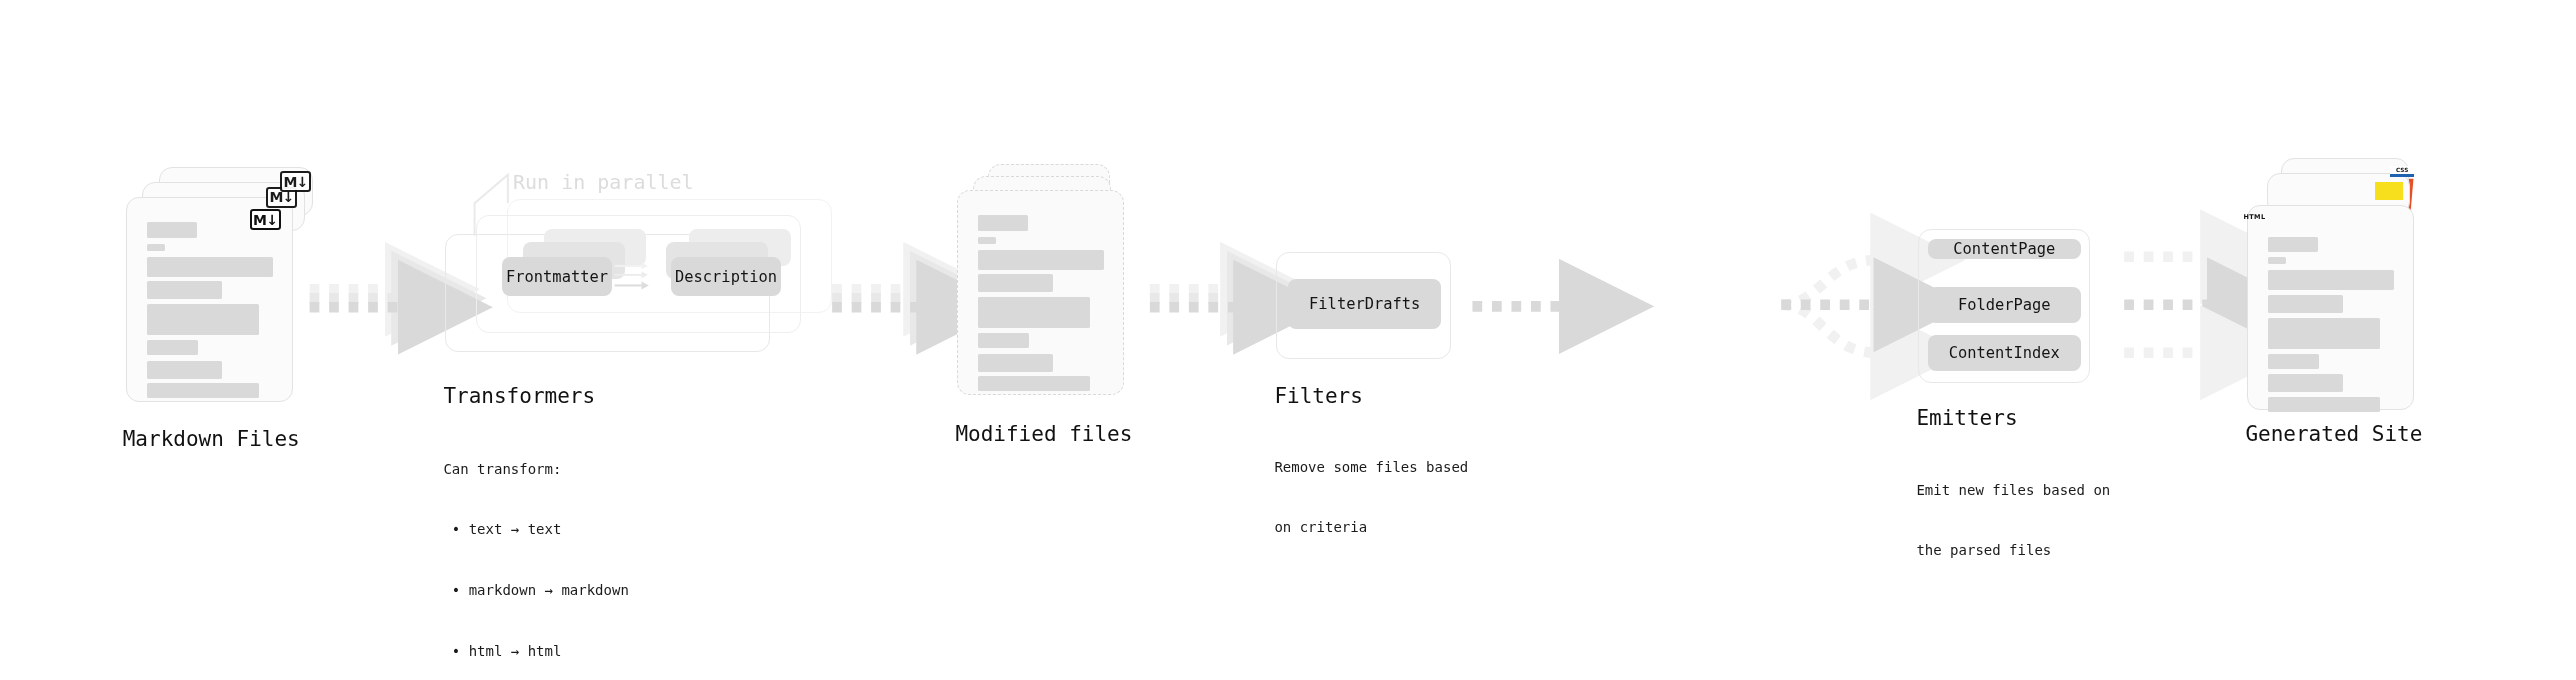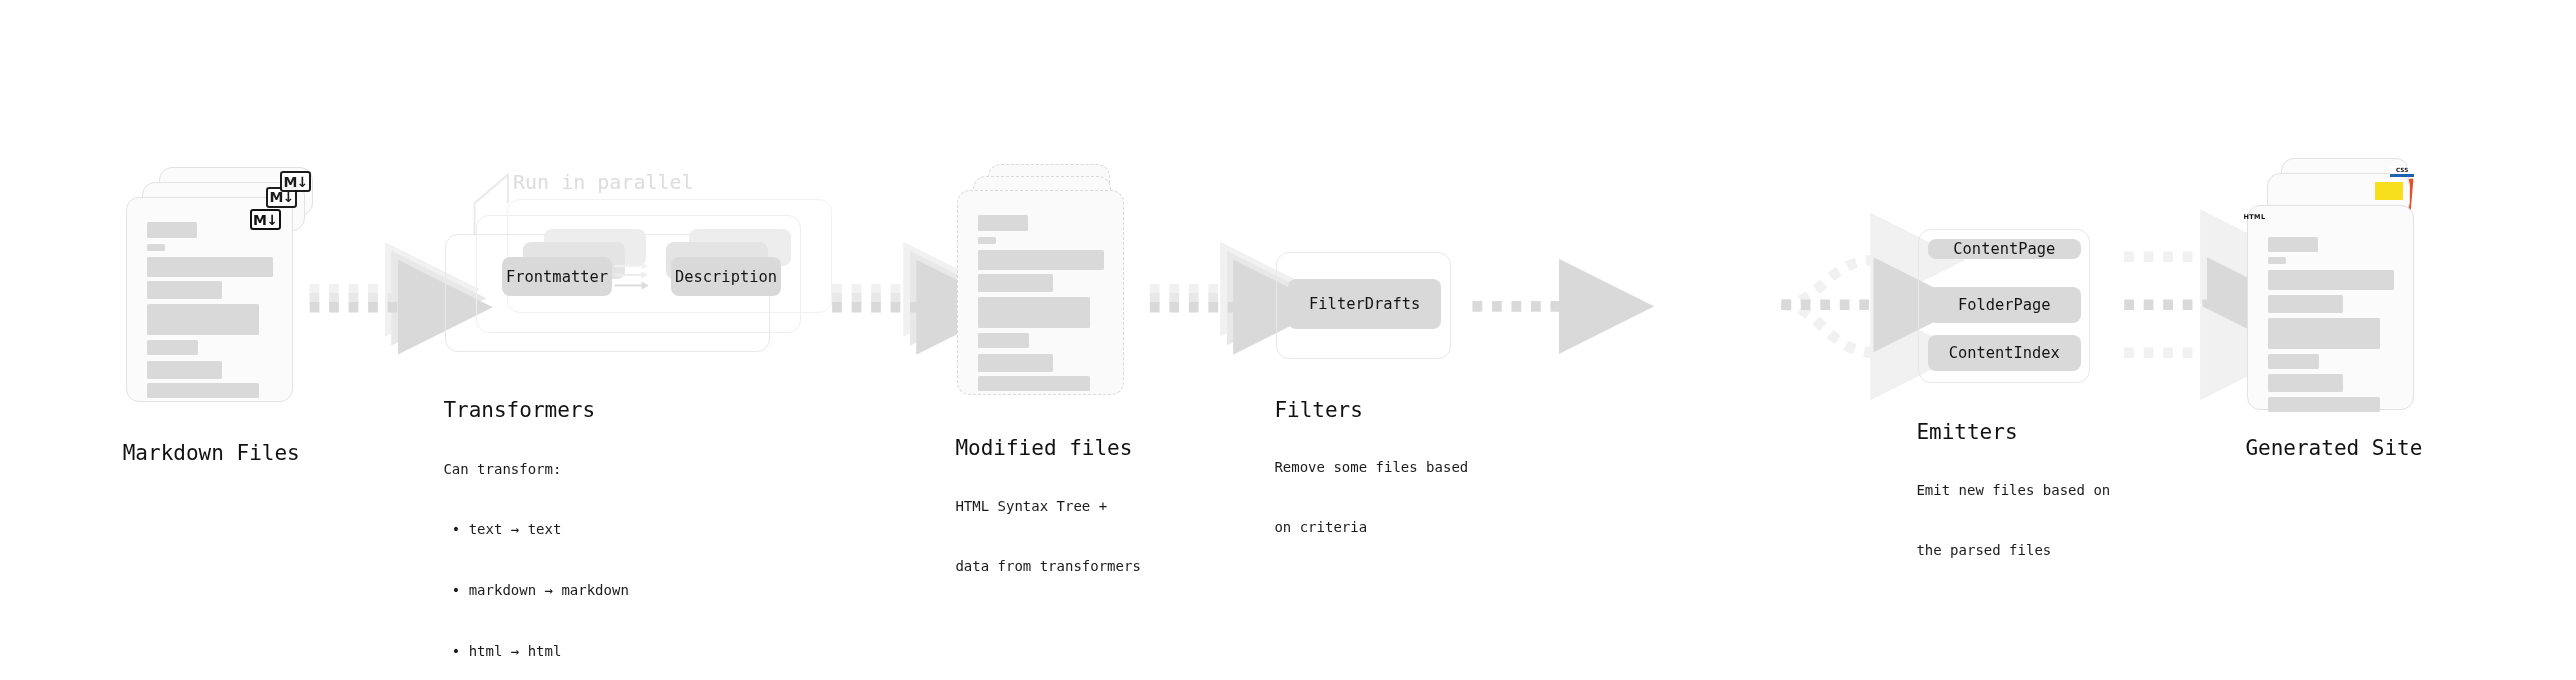--- a/index.html
+++ b/index.html
@@ -78,21 +78,20 @@
     font-family: "DejaVu Sans", "Liberation Sans", sans-serif;
   }
 
   
   .title {
     position: absolute;
     font-size: 21px;
     color: #111111;
     white-space: nowrap;
     font-family: "DejaVu Sans Mono", "Liberation Mono", monospace;
-    margin-top: 14px;
   }
   .caption {
     position: absolute;
     font-size: 14px;
     line-height: 1.45;
     color: #1b1b1b;
     white-space: pre;
     font-family: "DejaVu Sans Mono", "Liberation Mono", monospace;
   }
 
@@ -267,24 +266,20 @@
           <div class="bar" style="left:20.3px; top:59px; width:126px; height:19.5px;"></div>
           <div class="bar" style="left:20.3px; top:83px; width:75px; height:18px;"></div>
           <div class="bar" style="left:20.3px; top:106px; width:112px; height:31px;"></div>
           <div class="bar" style="left:20.3px; top:142px; width:51px; height:15.4px;"></div>
           <div class="bar" style="left:20.3px; top:163px; width:75px; height:18px;"></div>
           <div class="bar" style="left:20.3px; top:185px; width:112px; height:14.6px;"></div>
         </div>
       </div>
     </div>
     <div class="title" style="left:-1.6px; top:258px;">Modified files</div>
-    <div class="caption" style="left:-1.6px; top:291px;">
-      <div>HTML Syntax Tree +</div>
-      <div>data from transformers</div>
-    </div>
   </div>
 
   <div class="node" style="left:1276px; top:252px;">
     <div class="group-stack" style="width:175px; height:110px;">
       <div class="group-box" style="left:0px; top:0px; width:175px; height:107px; border-color:#e8e8e8;"></div>
       <div class="chip" style="left:12.2px; top:27px; width:153px; height:50px;">FilterDrafts</div>
     </div>
     <div class="title" style="left:-1.6px; top:132px;">Filters</div>
     <div class="caption" style="left:-1.6px; top:164px;">
       <div>Remove some files based</div>

